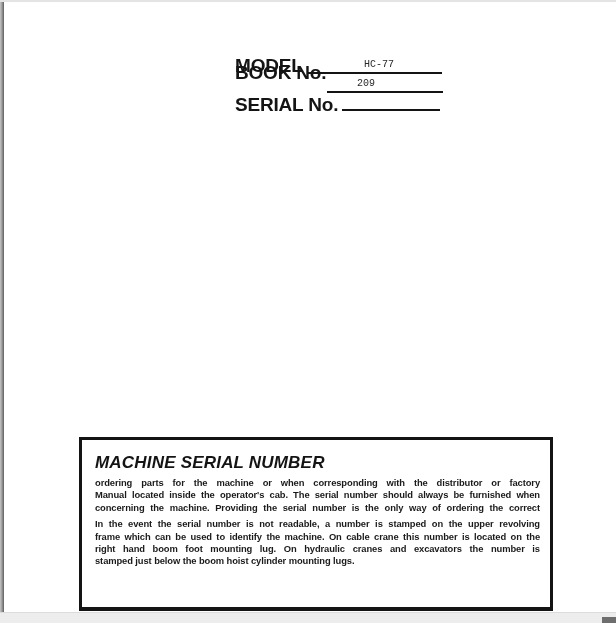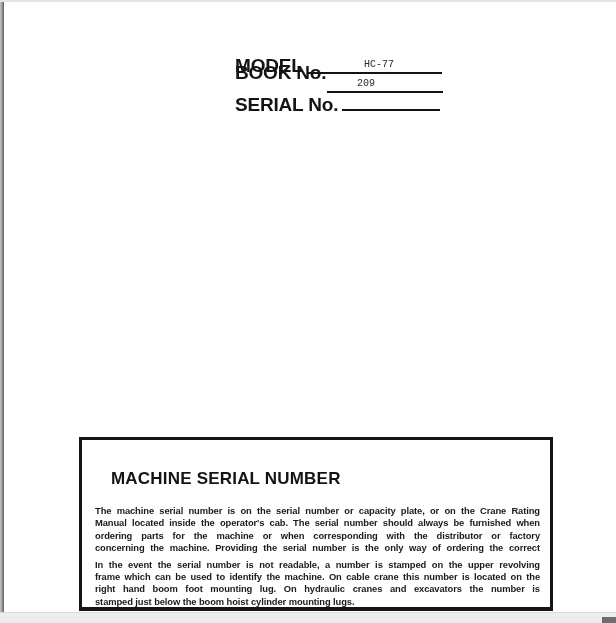--- a/index.html
+++ b/index.html
@@ -74,25 +74,26 @@
   .serial-box {
     position: absolute; left: 79px; top: 437px;
     width: 474px; height: 174px;
     box-sizing: border-box;
     border: 3px solid var(--ink, #141414);
     border-bottom-width: 4px;
     background: #fff;
     padding: 13px 10px 0 13px;
   }
   .serial-box h1 {
-    margin: 16px;
+    margin: 0;
     font-size: 17px; line-height: 20px;
     font-weight: bold; letter-spacing: 0.2px;
     color: var(--ink, #141414);
     white-space: nowrap;
+    font-style: italic;
   }
   .para { margin-top: 4px; width: 445px; }
   .para2 { margin-top: 4px; }
   .tline {
     font-size: 9.4px; line-height: 12.4px;
     font-weight: bold; letter-spacing: -0.1px;
     color: #1a1a1a;
     white-space: nowrap;
     text-align: justify;
     text-align-last: justify;
@@ -120,23 +121,22 @@
 
     <span class="mlabel r3">SERIAL No.</span>
     <span class="mline r3"></span>
     <span class="mvalue r3"></span>
   </div>
 
   <div class="serial-box">
     <h1>MACHINE SERIAL NUMBER</h1>
 
     <div class="para">
-      <div class="tline">The machine serial number is on the serial number or capacity plate, or on the Crane Rating</div>
+      <div class="tline">ordering parts for the machine or when corresponding with the distributor or factory</div>
       <div class="tline">Manual located inside the operator's cab.  The serial number should always be furnished when</div>
-      <div class="tline">ordering parts for the machine or when corresponding with the distributor or factory</div>
       <div class="tline">concerning the machine.  Providing the serial number is the only way of ordering the correct</div>
     </div>
 
     <div class="para para2">
       <div class="tline">In the event the serial number is not readable, a number is stamped on the upper revolving</div>
       <div class="tline">frame which can be used to identify the machine.  On cable crane this number is located on the</div>
       <div class="tline">right hand boom foot mounting lug.  On hydraulic cranes and excavators the number is</div>
       <div class="tline end">stamped just below the boom hoist cylinder mounting lugs.</div>
     </div>
   </div>

